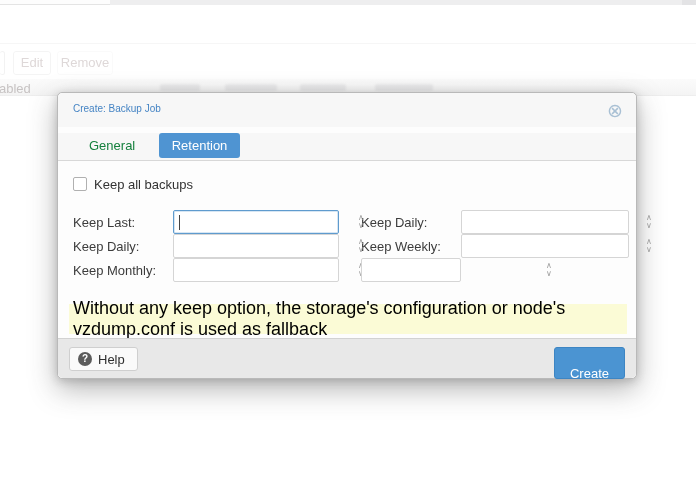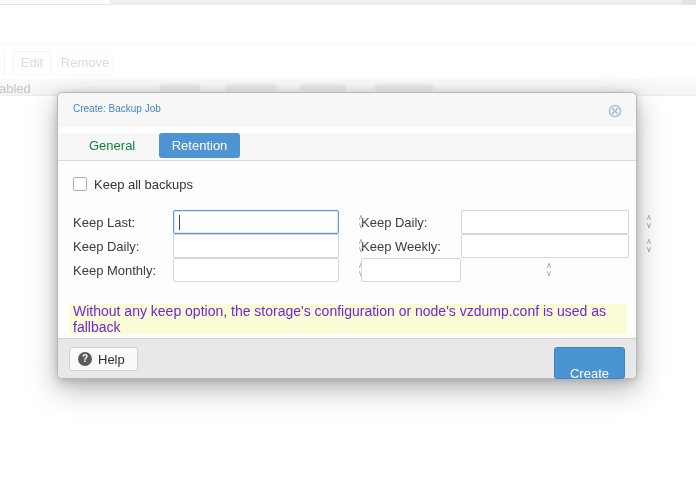--- a/index.html
+++ b/index.html
@@ -59,21 +59,21 @@
   .spinner input { flex: 1; height: 100%; border: none; outline: none; background: transparent;
                    font-size: 13px; padding: 0 4px; color: #333; font-family: "Liberation Sans", sans-serif; }
   .caret { position: absolute; left: 5px; top: 4px; width: 1px; height: 15px; background: #444; }
   .spin-arrows { display: flex; flex-direction: column; justify-content: center; align-items: center;
                  width: 20px; height: 100%; cursor: pointer; color: #9b9b9b;
                  font-size: 8px; line-height: 8px; font-family: "DejaVu Sans", sans-serif; }
   .spacer { }
 
   .hint { position: absolute; left: 11px; top: 142px; width: 558px; height: 30px;
           background: #fbfbd6; display: flex; align-items: center; padding: 0 4px; }
-  .hint-text { font-size: 14px; color: #6d28d9; }
+  .hint-text { font-size: 18px; color: #000000; }
 
   .dlg-footer { position: absolute; left: 0; bottom: 0; width: 100%; height: 40px;
                 background: #e8e8e8; border-top: 1px solid #d2d2d2; border-radius: 0 0 5px 5px; }
   .help-btn { position: absolute; left: 11px; top: 8px; height: 24px; padding: 0 12px 0 8px;
               background: #fafafa; border: 1px solid #cfcfcf; border-radius: 3px;
               display: flex; align-items: center; cursor: pointer; }
   .help-icon { width: 14px; height: 14px; border-radius: 50%; background: #5b5b5b; color: #fff;
                font-size: 10px; font-weight: bold; line-height: 14px; text-align: center; margin-right: 6px; }
   .help-label { font-size: 13px; color: #2e2e2e; }
   .create-btn { position: absolute; right: 11px; top: 8px; height: 24px; padding: 15px 15px;

